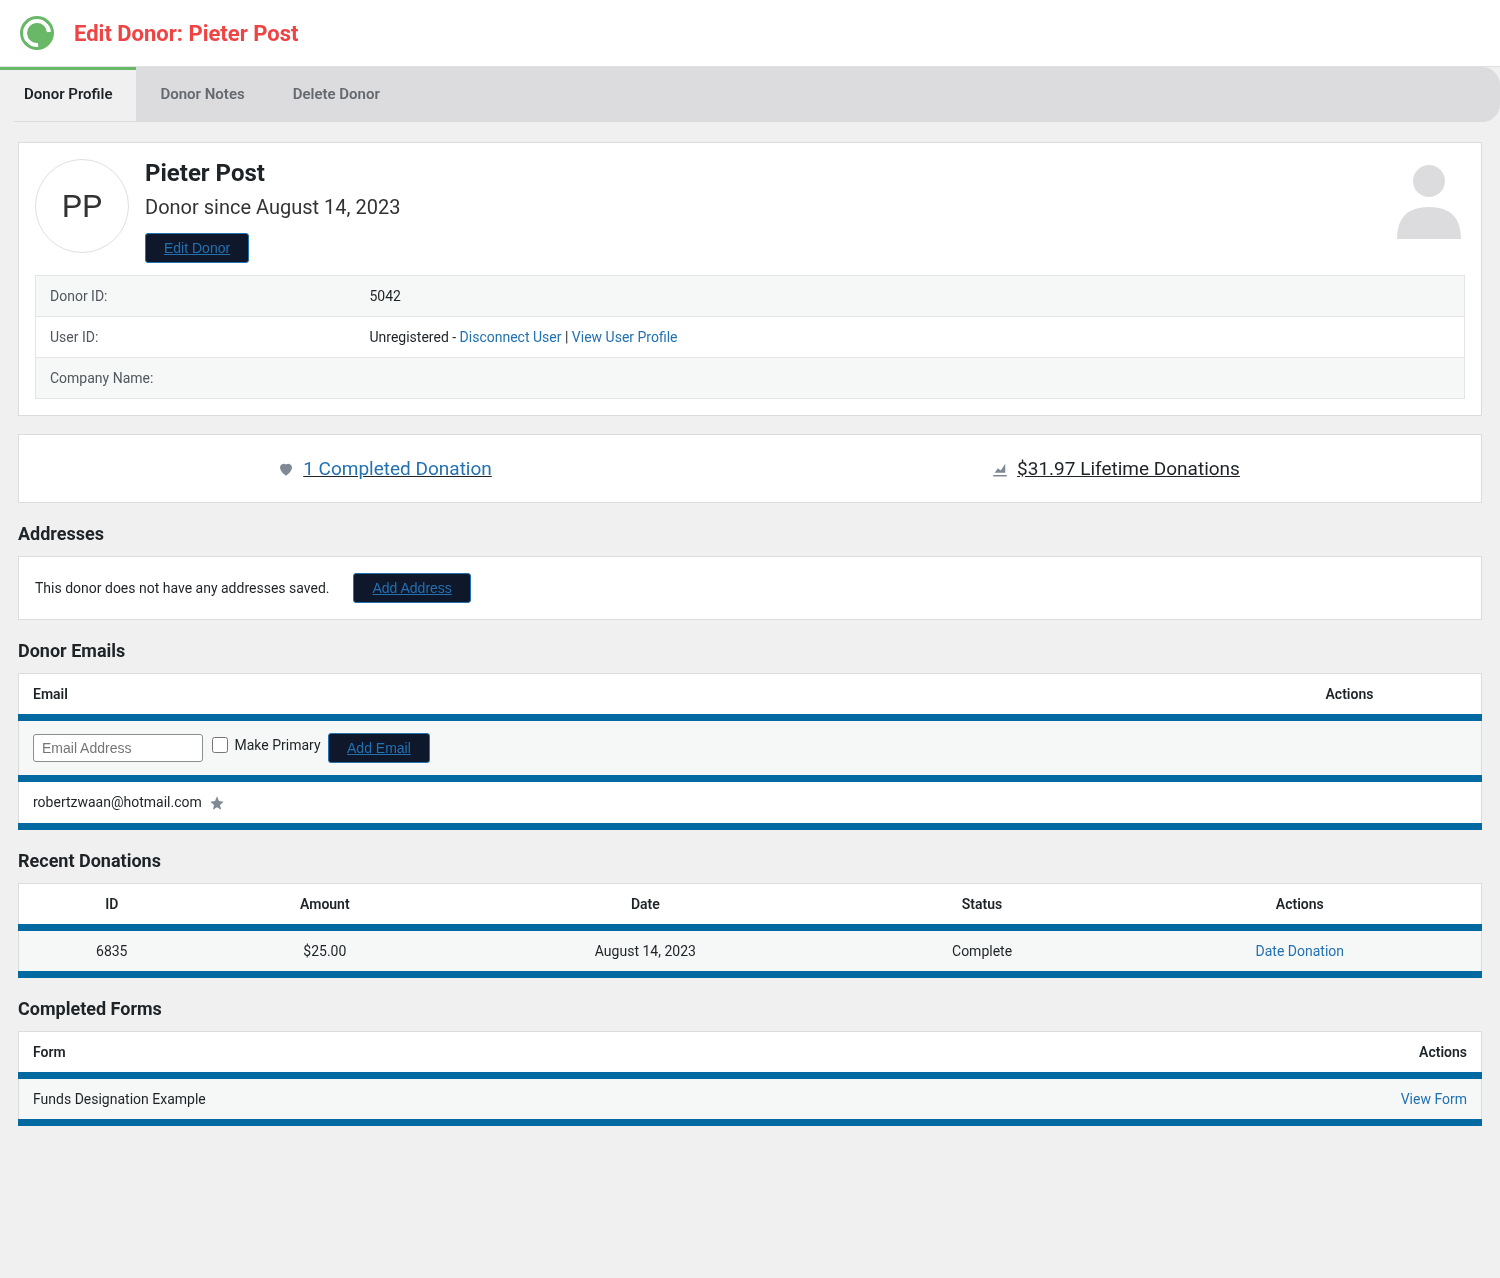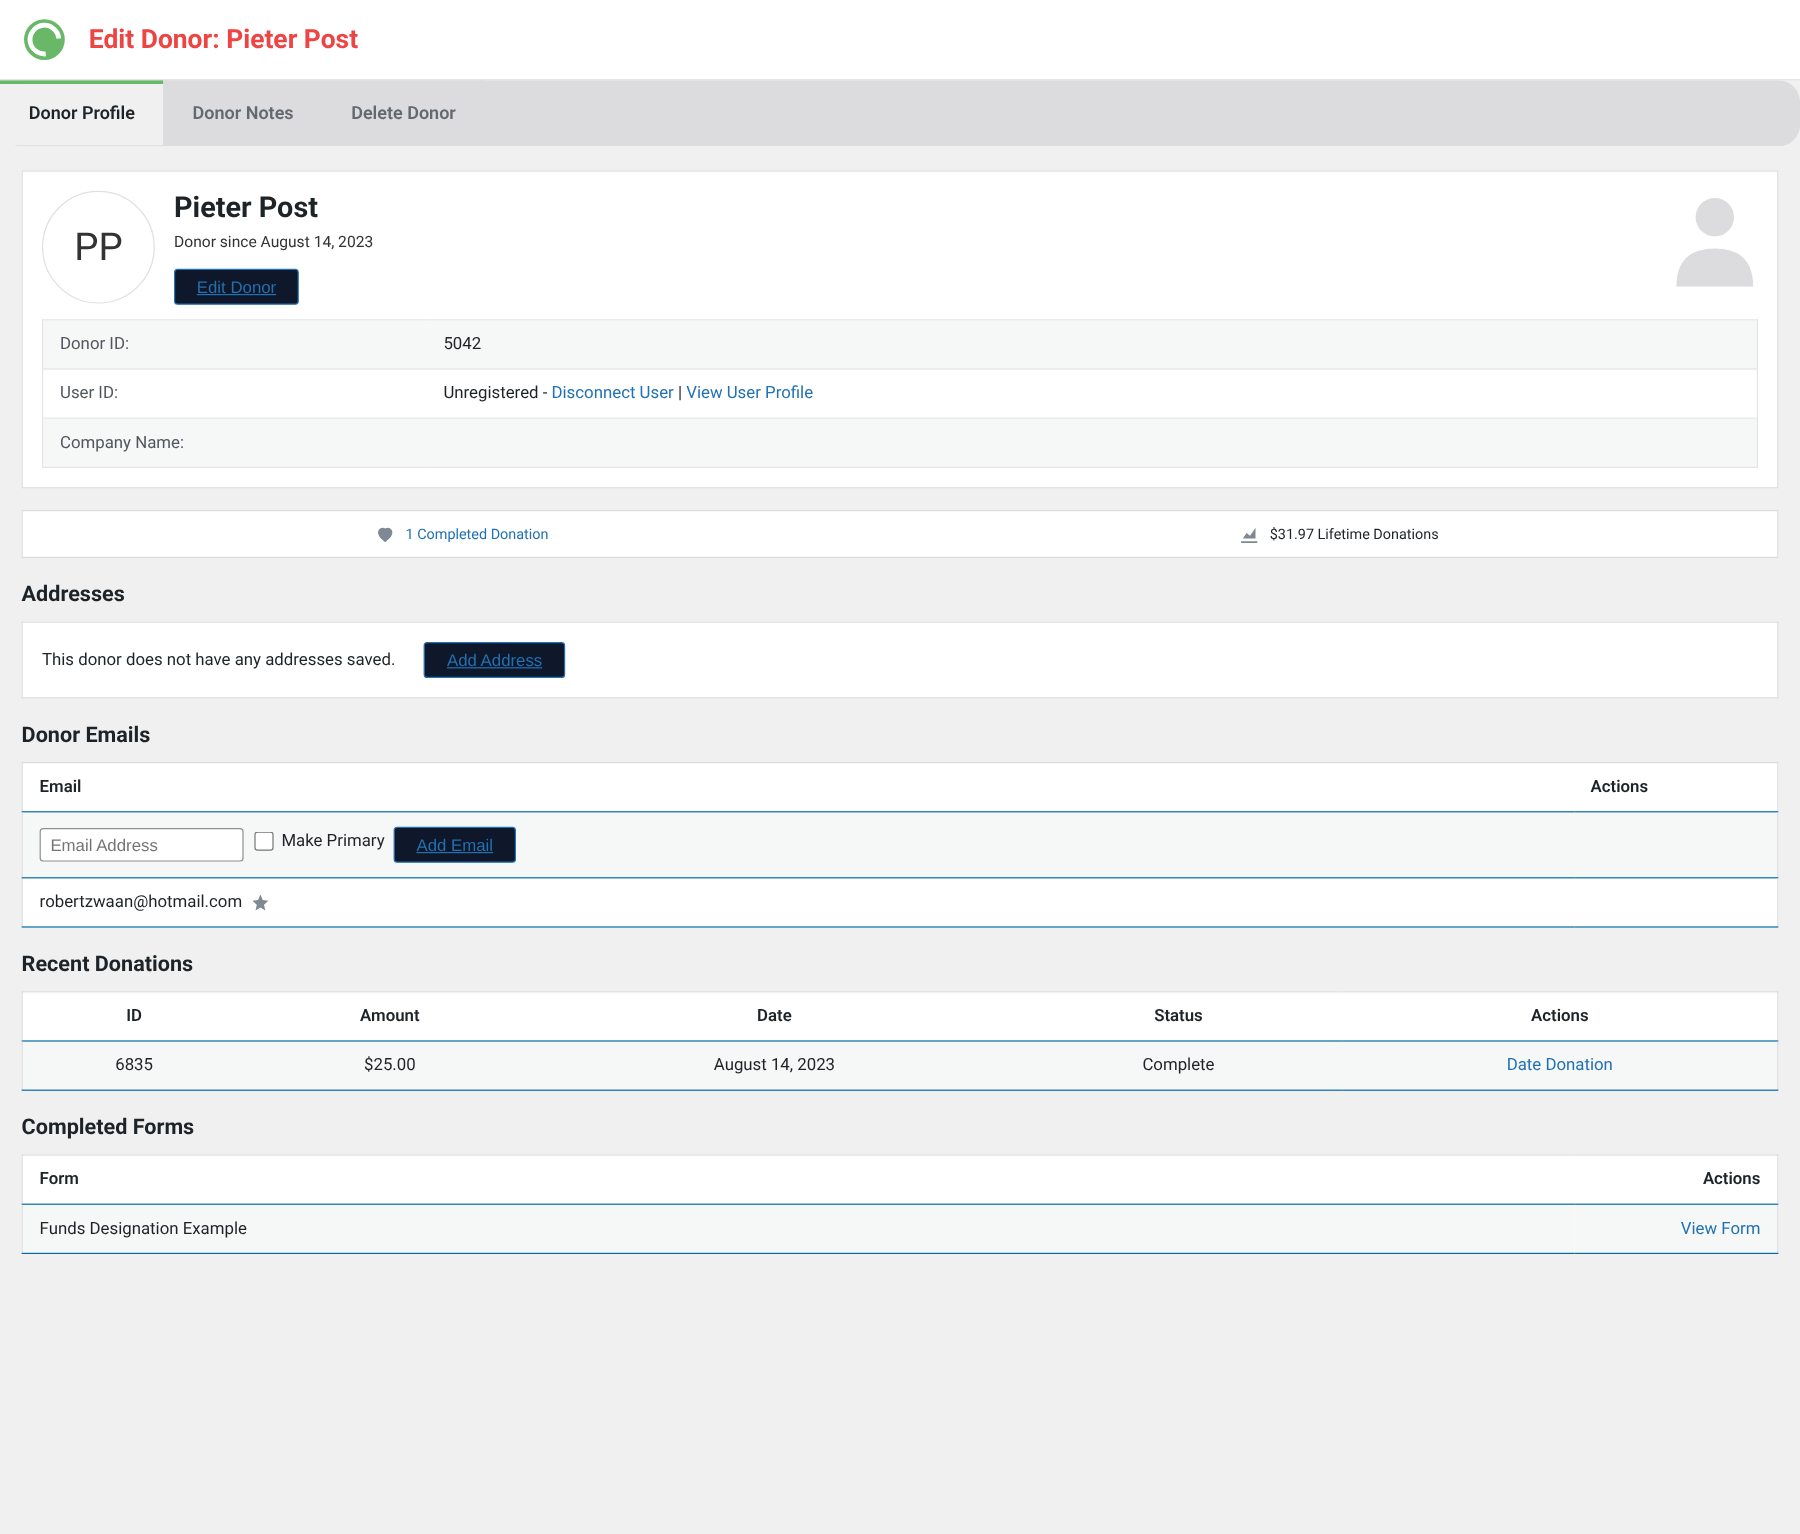--- a/index.html
+++ b/index.html
@@ -74,21 +74,21 @@
       width: 94px; height: 94px;
       border-radius: 50%;
       border: 1px solid #e0e0e0;
       display: flex; align-items: center; justify-content: center;
       font-size: 32px;
       color: #333;
       flex-shrink: 0;
     }
     .profile-info { flex: 1; }
     .donor-name { font-size: 24px; font-weight: 700; margin-bottom: 8px; }
-    .donor-since { font-size: 13px; color: #333; margin-bottom: 14px; }
+    .donor-since { font-size: 20px; color: #333; margin-bottom: 14px; }
     .btn-outline {
       display: inline-block;
       padding: 6px 18px;
       border: 1px solid #2271b1;
       color: #2271b1;
       background: #0f172a;
       border-radius: 3px;
       font-size: 14px;
       cursor: pointer;
       text-decoration: underline;
@@ -110,39 +110,40 @@
     .link { color: #2271b1; text-decoration: none; cursor: pointer; }
     .stats-card {
       background: #fff;
       border: 1px solid #dcdcde;
       display: flex;
       margin-bottom: 20px;
     }
     .stat {
       flex: 1;
       text-align: center;
-      padding: 10px;
-      font-size: 12px;
+      padding: 22px;
+      font-size: 19px;
       display: flex;
       align-items: center;
       justify-content: center;
       gap: 8px;
+      text-decoration: underline;
     }
     .stat-icon-svg { width: 18px; height: 18px; fill: #7e8993; }
     .section-title { font-size: 18px; font-weight: 700; margin: 20px 0 12px 0; }
     .table {
       width: 100%;
       background: #fff;
       border: 1px solid #dcdcde;
       border-collapse: collapse;
     }
     .table th, .table td {
       padding: 12px 14px;
       text-align: left;
-      border-bottom: 1px solid #0369a1;
+      border-bottom: 7px solid #0369a1;
     }
     .table th { font-weight: 600; background: #fff; }
     .table tbody tr { background: #f6f7f7; }
     .emails-table tbody tr:last-child { background: #fff; }
     .center { text-align: center !important; }
     .right { text-align: right !important; }
     input[type="text"] {
       padding: 5px 8px;
       border: 1px solid #8c8f94;
       border-radius: 3px;

